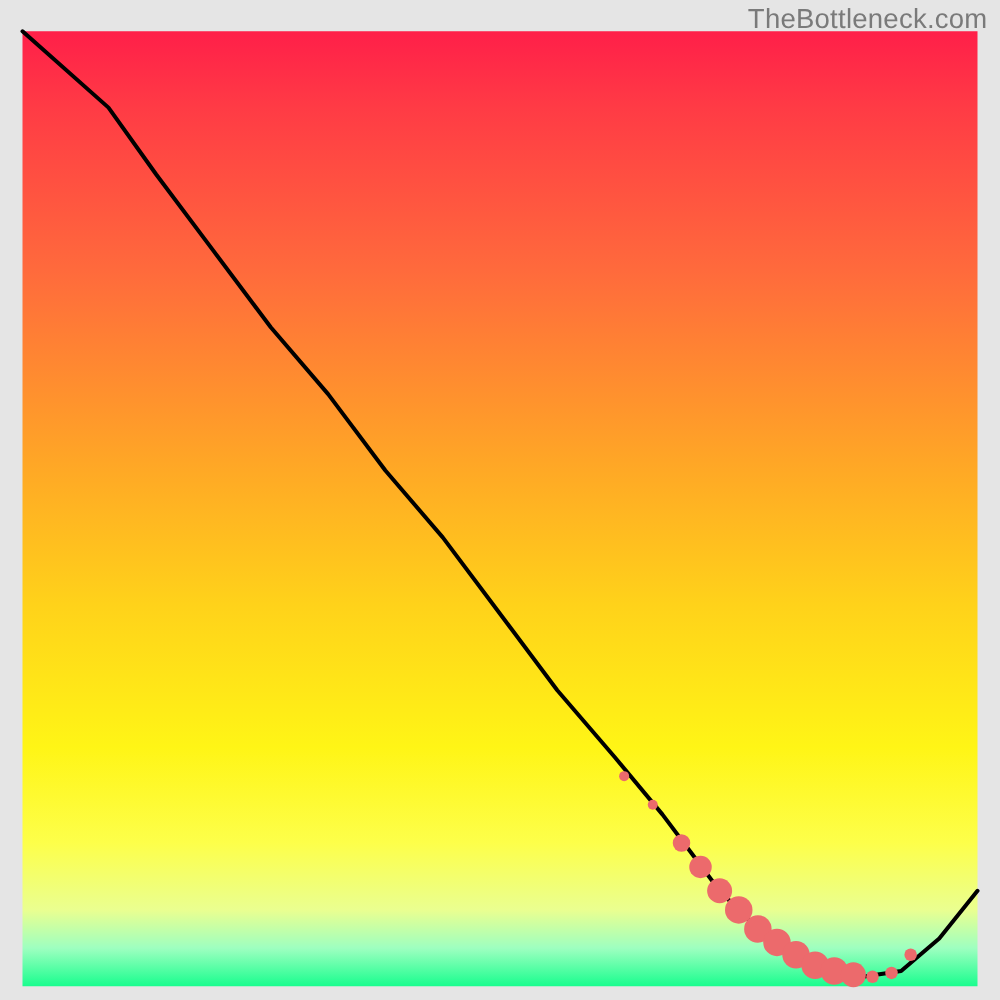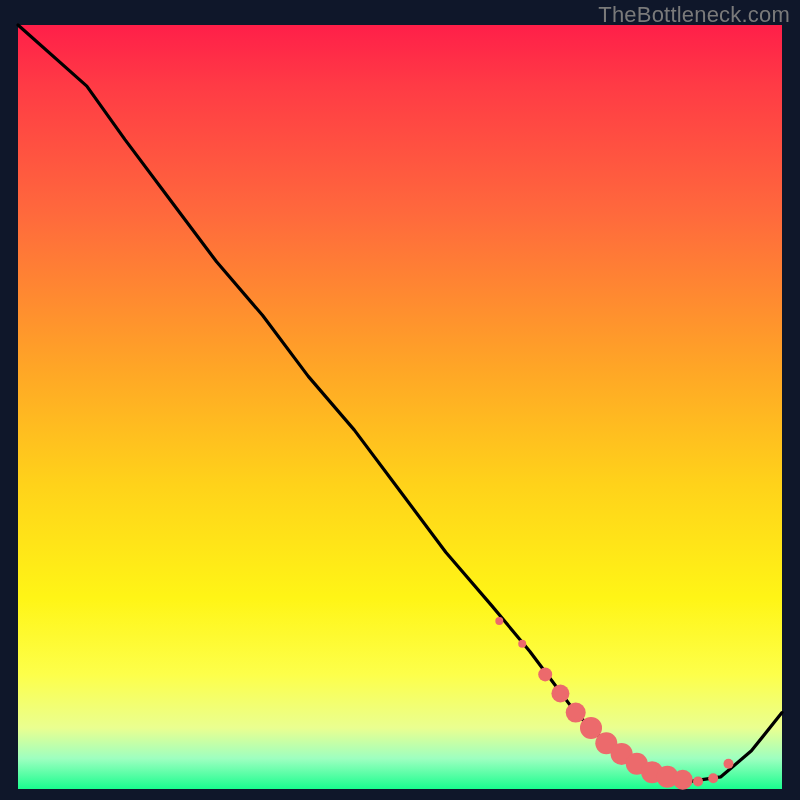--- a/index.html
+++ b/index.html
@@ -8,21 +8,21 @@
     width: 800px;
     height: 800px;
     background: #000;
     font-family: Arial, Helvetica, sans-serif;
     overflow: hidden;
   }
   .frame {
     position: relative;
     width: 800px;
     height: 800px;
-    background: #0f172a;
+    background: #e5e5e5;
   }
   .attribution {
     position: absolute;
     top: 2px;
     right: 10px;
     color: #7a7a7a;
     font-size: 22px;
     font-weight: 500;
     letter-spacing: 0.2px;
   }

